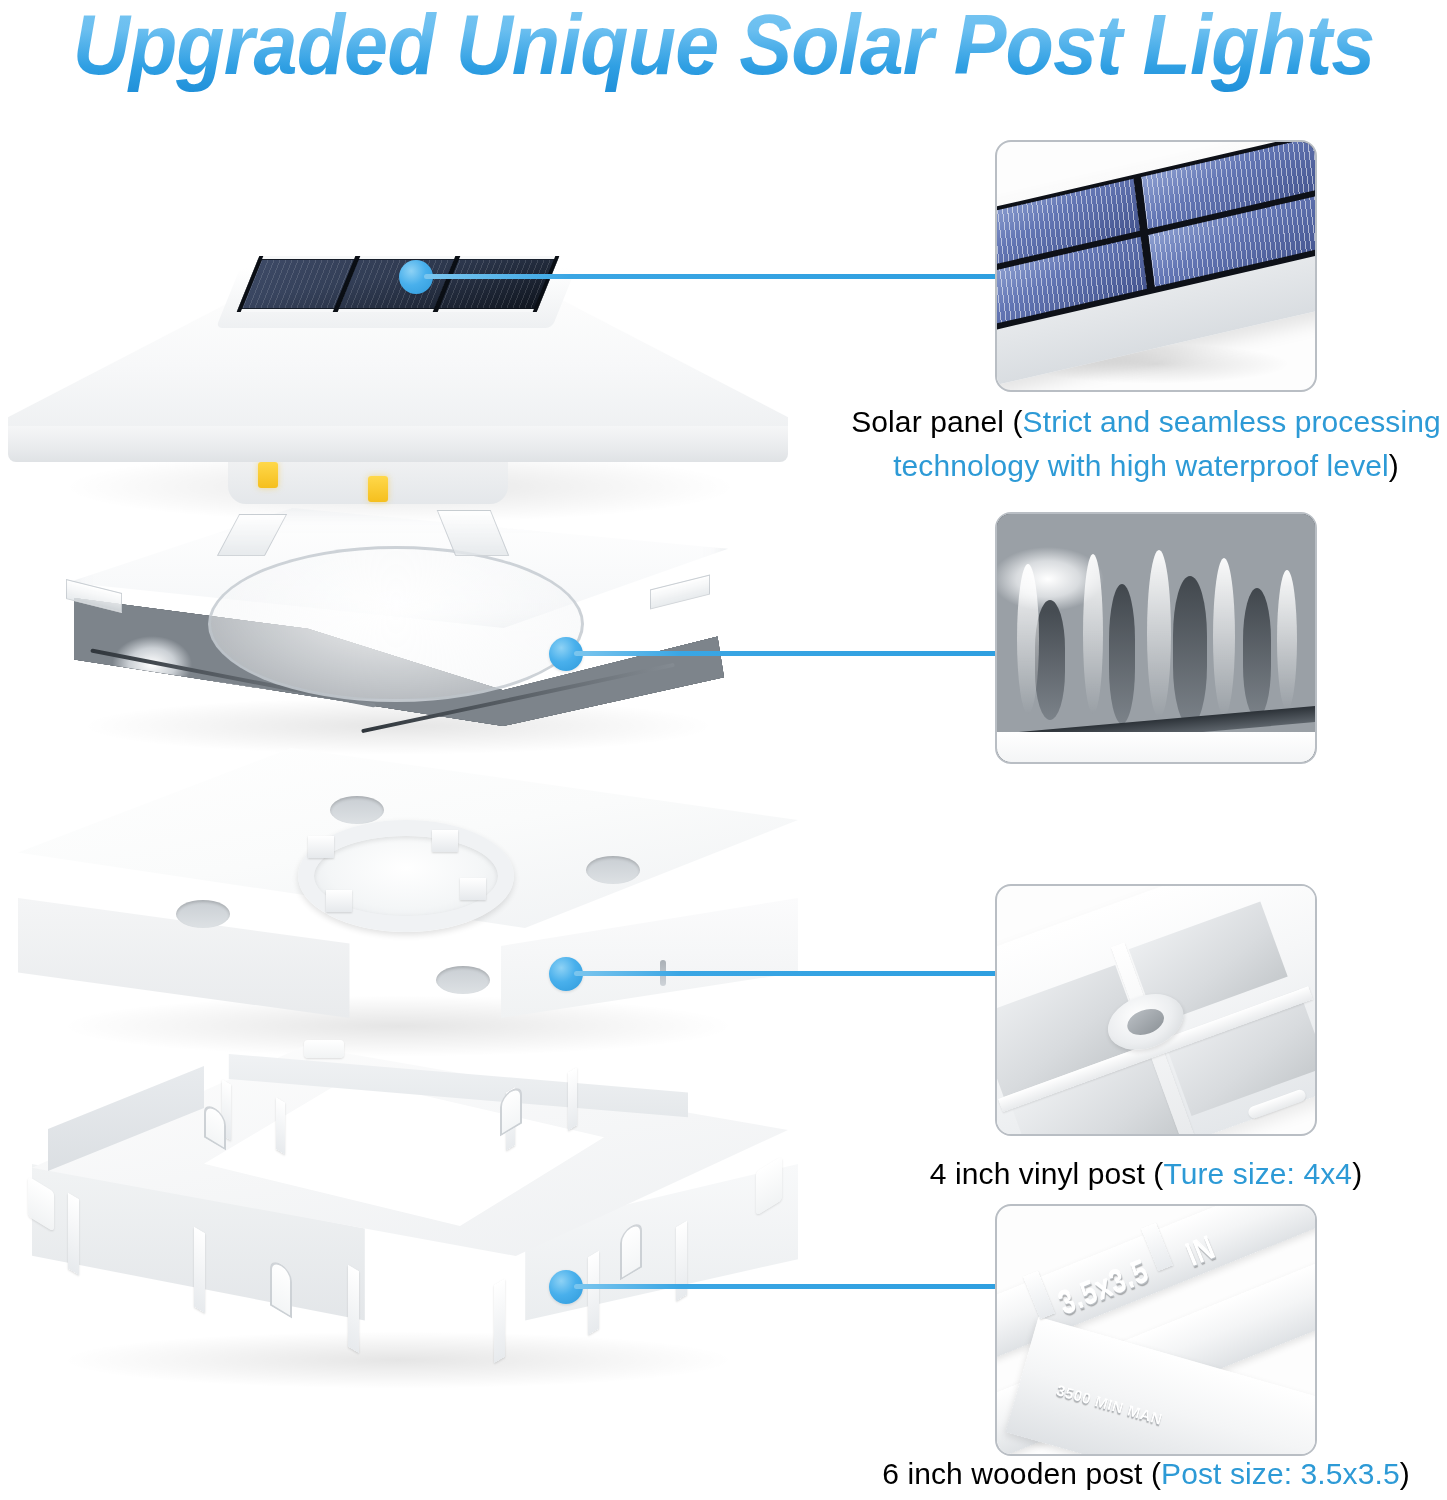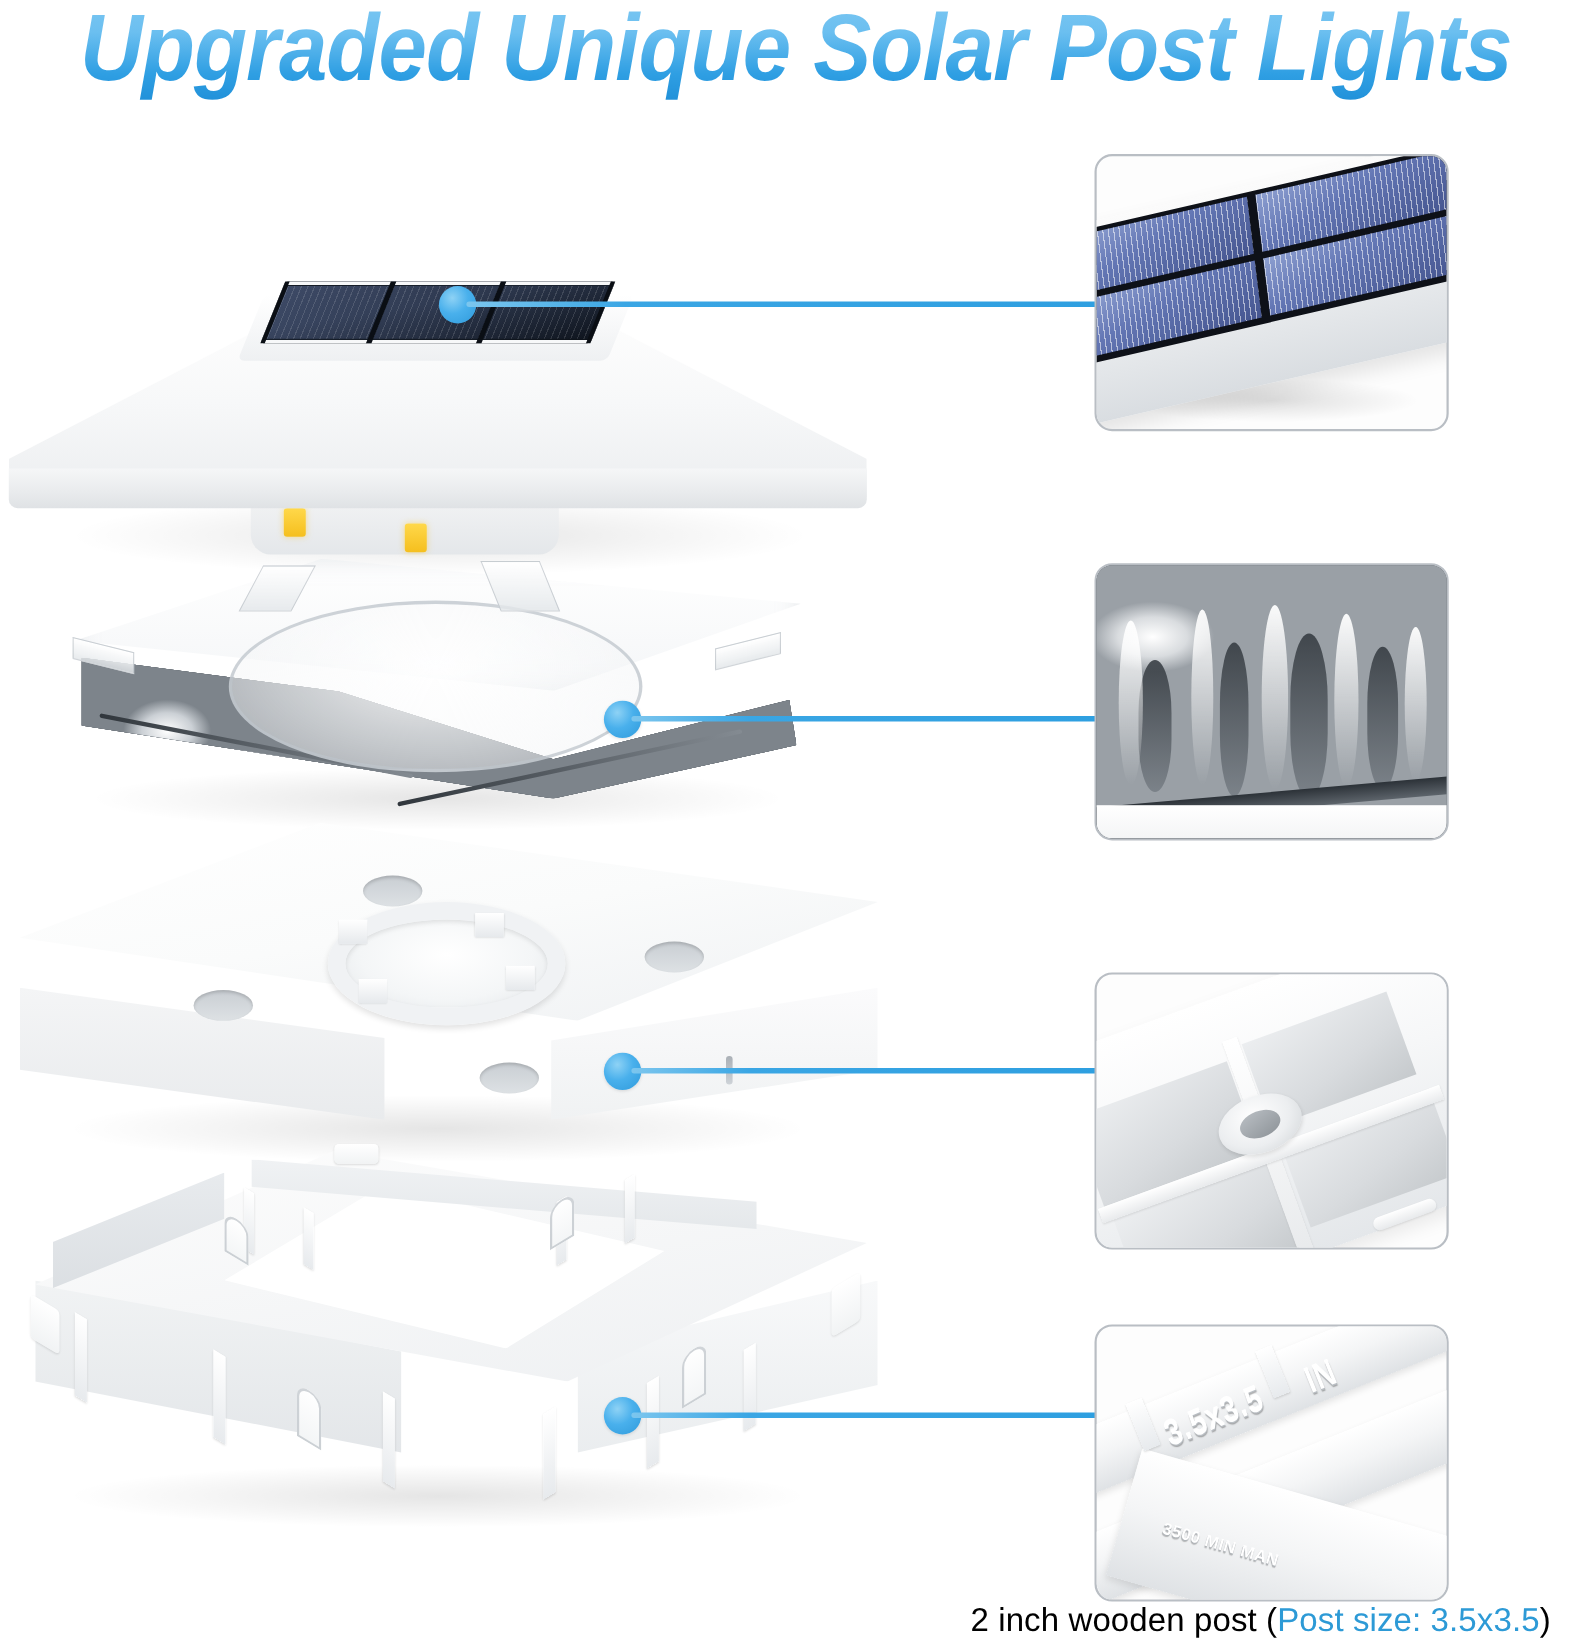--- a/index.html
+++ b/index.html
@@ -520,18 +520,20 @@
       <div class="wp-bar" style="left:-20px;top:116px;width:400px;height:62px;transform:rotate(-22deg);"></div>
       <div class="wp-bar" style="left:18px;top:158px;width:360px;height:120px;transform:rotate(16deg);"></div>
       <div class="fr-rib" style="left:34px;top:66px;width:16px;height:46px;transform:rotate(-22deg);"></div>
       <div class="fr-rib" style="left:152px;top:18px;width:16px;height:46px;transform:rotate(-22deg);"></div>
       <div class="emboss" style="left:60px;top:66px;transform:rotate(-22deg) scaleY(1.25);">3.5x3.5</div>
       <div class="emboss" style="left:190px;top:30px;transform:rotate(-22deg) scaleY(1.25);">IN</div>
       <div class="emboss small" style="left:58px;top:190px;transform:rotate(16deg);">3500  MIN  MAN</div>
     </div>
   </div>
 
-
-
-
-  <div id="cap-wood" class="caption"><span>2 inch wooden post (</span><span class="hl">Post size: 3.5x3.5</span><span>)</span></div>
+  <div id="cap-solar" class="caption"><span>Solar panel (</span><span class="hl">Strict and seamless processing technology with high waterproof level</span><span>)</span></div>
+
+
+  <div id="cap-vinyl" class="caption"><span>4 inch vinyl post (</span><span class="hl">Ture size: 4x4</span><span>)</span></div>
+
+  <div id="cap-wood" class="caption"><span>6 inch wooden post (</span><span class="hl">Post size: 3.5x3.5</span><span>)</span></div>
 
 </div>
 
 </body></html>

